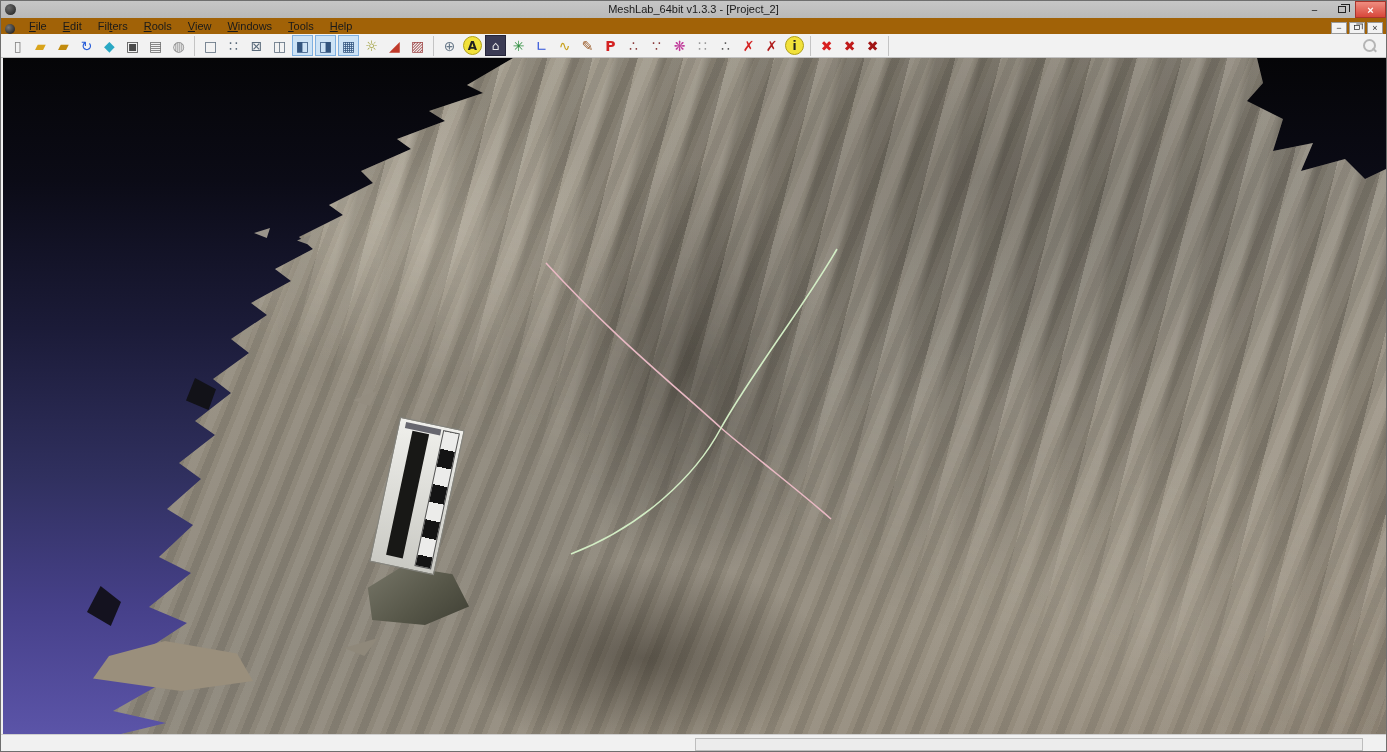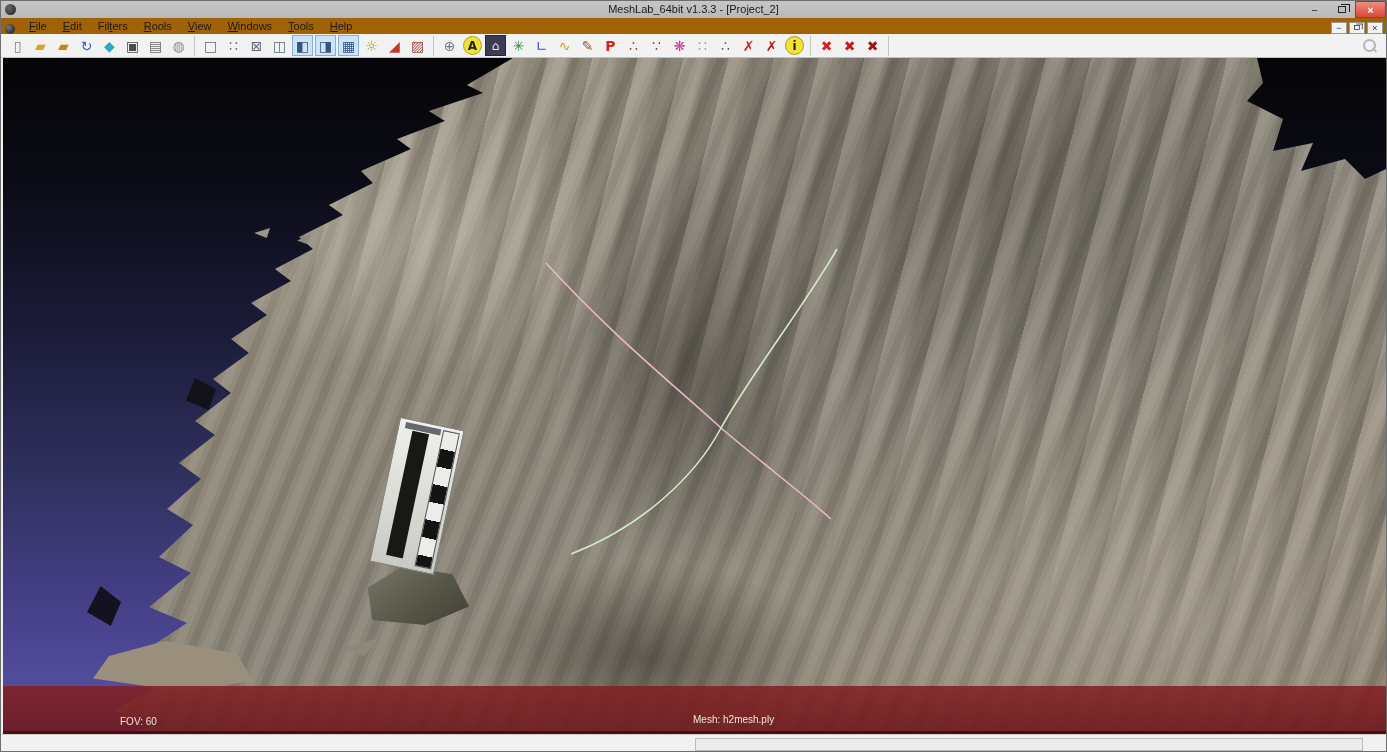--- a/index.html
+++ b/index.html
@@ -229,31 +229,19 @@
       <div class="ruler-marks"></div>
       <div class="ruler-dark-strip"></div>
       <div class="ruler-checker"></div>
     </div>
 
     <svg class="measure-svg" viewBox="0 0 1383 676">
       <path d="M543,205 C610,278 665,322 718,370 C758,404 800,436 828,461" fill="none" stroke="#e9b9c4" stroke-width="1.6"></path>
       <path d="M568,496 C638,469 692,419 718,370 C748,316 802,247 834,191" fill="none" stroke="#d2ecc4" stroke-width="1.6"></path>
     </svg>
 
-    <div class="hud-band">
-      <div class="hud-left">
-        <div>FOV: 60</div>
-        
-      </div>
-      <div class="hud-mid">
-        <div>Mesh: h2mesh.ply</div>
-        
-        
-        
-      </div>
-    </div>
   </div>
 
   <div class="statusbar">
     <div class="progress-track"></div>
   </div>
 
 </div>
 
 </body></html>

